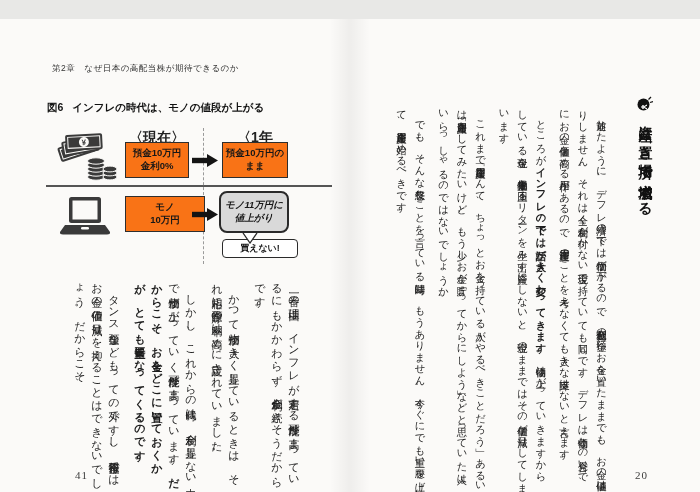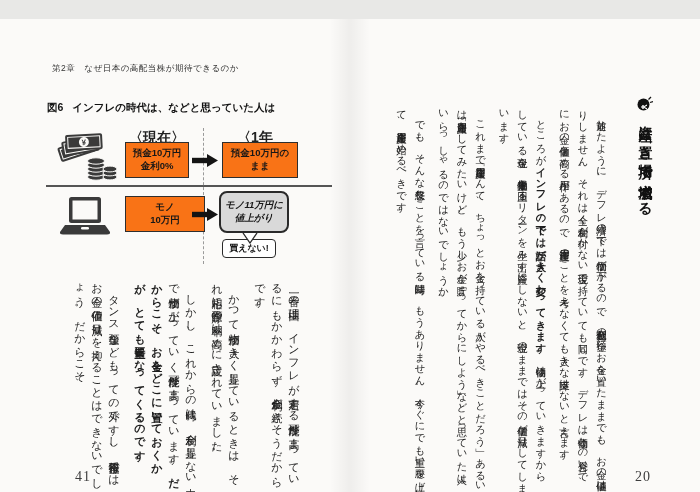--- a/index.html
+++ b/index.html
@@ -41,36 +41,36 @@
   .lab-later { left:179px; }
   .fig-box {
     position:absolute; box-sizing:border-box;
     border:1.5px solid #2e2e2e; background:#f97316;
     display:flex; flex-direction:column; justify-content:center; align-items:center;
     font-family:"Liberation Sans","DejaVu Sans",sans-serif;
     font-size:9.5px; font-weight:700; line-height:1.35; color:#171717;
     text-align:center; z-index:2;
   }
   .box1 { left:79px;  top:15px; width:64px; height:36px; }
-  .box2 { left:176px; top:15px; width:76px; height:36px; }
+  .box2 { left:176px; top:15px; width:66px; height:36px; }
   .box3 { left:79px;  top:69px; width:80px; height:36px; }
   .box4 {
     left:173px; top:64px; width:70px; height:42px;
     background:#d9d9d9; border:2px solid #2a2a2a; border-radius:8px;font-style:italic;
   }
   .fig-arrow { position:absolute; z-index:3; }
   .arrow1 { left:146px; top:26px; }
   .arrow2 { left:146px; top:80px; }
   .fig-divider { position:absolute; left:0; top:58px; width:286px; height:2px; background:#555; }
   .fig-dash { position:absolute; left:157px; top:1px; height:136px; width:0; border-left:1.3px dashed #9a9a9a; z-index:1; }
   .icon-money  { position:absolute; left:10px; top:4px;  z-index:2; }
   .icon-laptop { position:absolute; left:13px; top:70px; z-index:2; }
   .bubble-tail { position:absolute; left:196px; top:103px; z-index:4; }
   .bubble {
-    position:absolute; left:176px; top:112px; width:54px; height:19px;
+    position:absolute; left:176px; top:112px; width:76px; height:19px;
     box-sizing:border-box; border:1.3px solid #2a2a2a; border-radius:4px; background:#fff;
     display:flex; align-items:center; justify-content:center;
     font-family:"Liberation Sans","DejaVu Sans",sans-serif;
     font-size:9px; font-weight:700; color:#151515; z-index:3;
   }
 
   
   .vtext { position:absolute; writing-mode:vertical-rl; color:#1d1d1d; }
   .vtext p { margin:0; text-indent:1em; }
   .body-left  { right:48px; top:257px; height:208px; font-size:11px;   line-height:17px;   letter-spacing:0.3px; }
@@ -80,36 +80,36 @@
   .vtext .b { font-weight:700; }
 
   .section-title {
     position:absolute; right:46px; top:77px; height:260px;
     writing-mode:vertical-rl;
     font-size:14px; font-weight:700; letter-spacing:1px; color:#111;
   }
   .section-title svg { margin-bottom:3px; }
 
   .page-num {
-    position:absolute; top:450px; font-size:14px; color:#3d3d3d; letter-spacing:1px;
+    position:absolute; top:450px; font-size:11px; color:#3d3d3d; letter-spacing:1px;
   }
   .pn-left  { left:75px; }
   .pn-right { left:285px; }
 </style>
 </head>
 <body>
 
 <div class="spread">
 
   <div class="page page-left">
 
     <div class="chapter-header">第2章　なぜ日本の高配当株が期待できるのか</div>
 
     <div class="fig-title">
-      <span class="fig-num">図6</span><span>インフレの時代は、などと思っていた人は</span>
+      <span class="fig-num">図6</span><span>インフレの時代は、モノの値段が上がる</span>
     </div>
 
     <div class="fig-canvas">
       <div class="fig-dash"></div>
 
       <div class="fig-col-label lab-now">〈現在〉</div>
       <div class="fig-col-label lab-later">〈1年後〉</div>
 
       <span class="icon-money">
         <svg width="62" height="50" viewBox="0 0 62 50">

